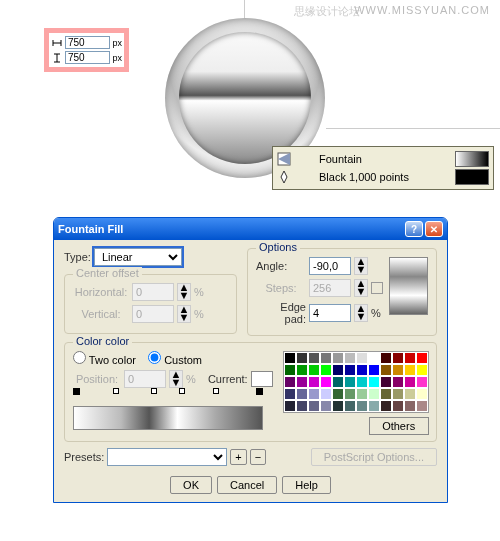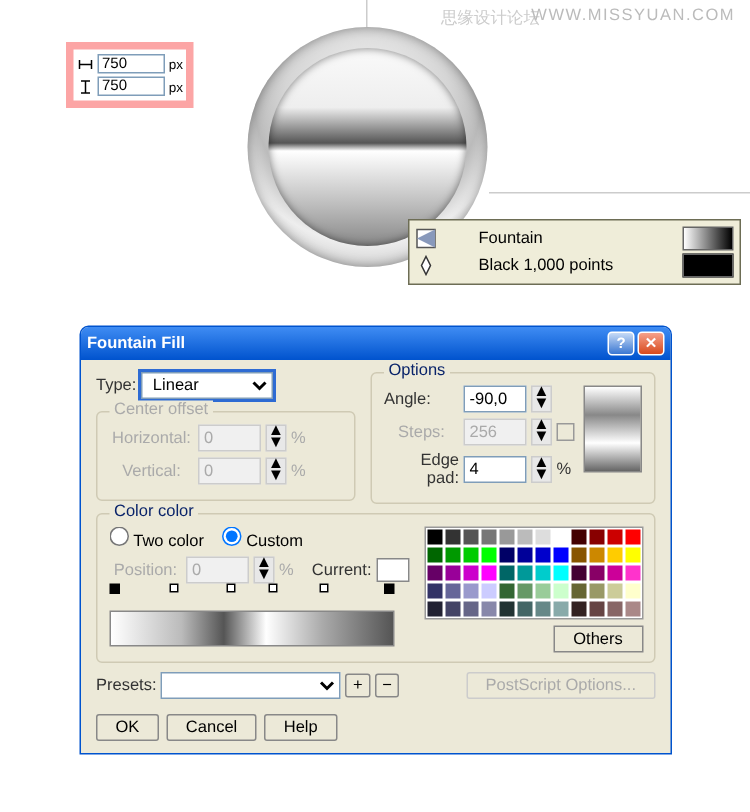--- a/index.html
+++ b/index.html
@@ -65,21 +65,21 @@
   .cb-left { flex: 1; }
   .palette { display: grid; grid-template-columns: repeat(12, 12px); grid-auto-rows: 12px; gap: 0; border: 1px solid #999; }
   .palette div { width: 12px; height: 12px; border: 1px solid #fff; }
   .others-btn { margin-top: 4px; width: 60px; height: 18px; border: 1px solid #888; background: #ece9d8; float: right; }
 
   .grad-editor { width: 190px; height: 24px; border: 1px solid #888; background: linear-gradient(to right,#fff 0%,#bbb 25%,#555 40%,#fff 55%,#aaa 75%,#555 100%); margin: 6px 0 4px; }
   .grad-handles { width: 190px; height: 8px; position: relative; }
   .handle { position: absolute; top: -4px; width: 7px; height: 7px; background: #000; }
   .hollow { background: #fff; border:1px solid #000; width:6px; height:6px; }
 
-  .btn-row { display: flex; justify-content: flex-start; gap: 5px; margin-top: 6px; padding: 4px 0 2px; }
+  .btn-row { display: flex; justify-content: center; gap: 5px; margin-top: 6px; padding: 4px 0 2px; }
   .btn { border: 1px solid #888; background: #ece9d8; padding: 2px 12px; border-radius: 2px; }
   .btn.dim { color: #aaa; border-color: #ccc; }
   .lock { width:12px; height:12px; border:1px solid #999; background:#ece9d8; display:inline-block; }
 </style>
 </head>
 <body>
 
 <span class="watermark-cn">思缘设计论坛</span>
 <span class="watermark">WWW.MISSYUAN.COM</span>
 

